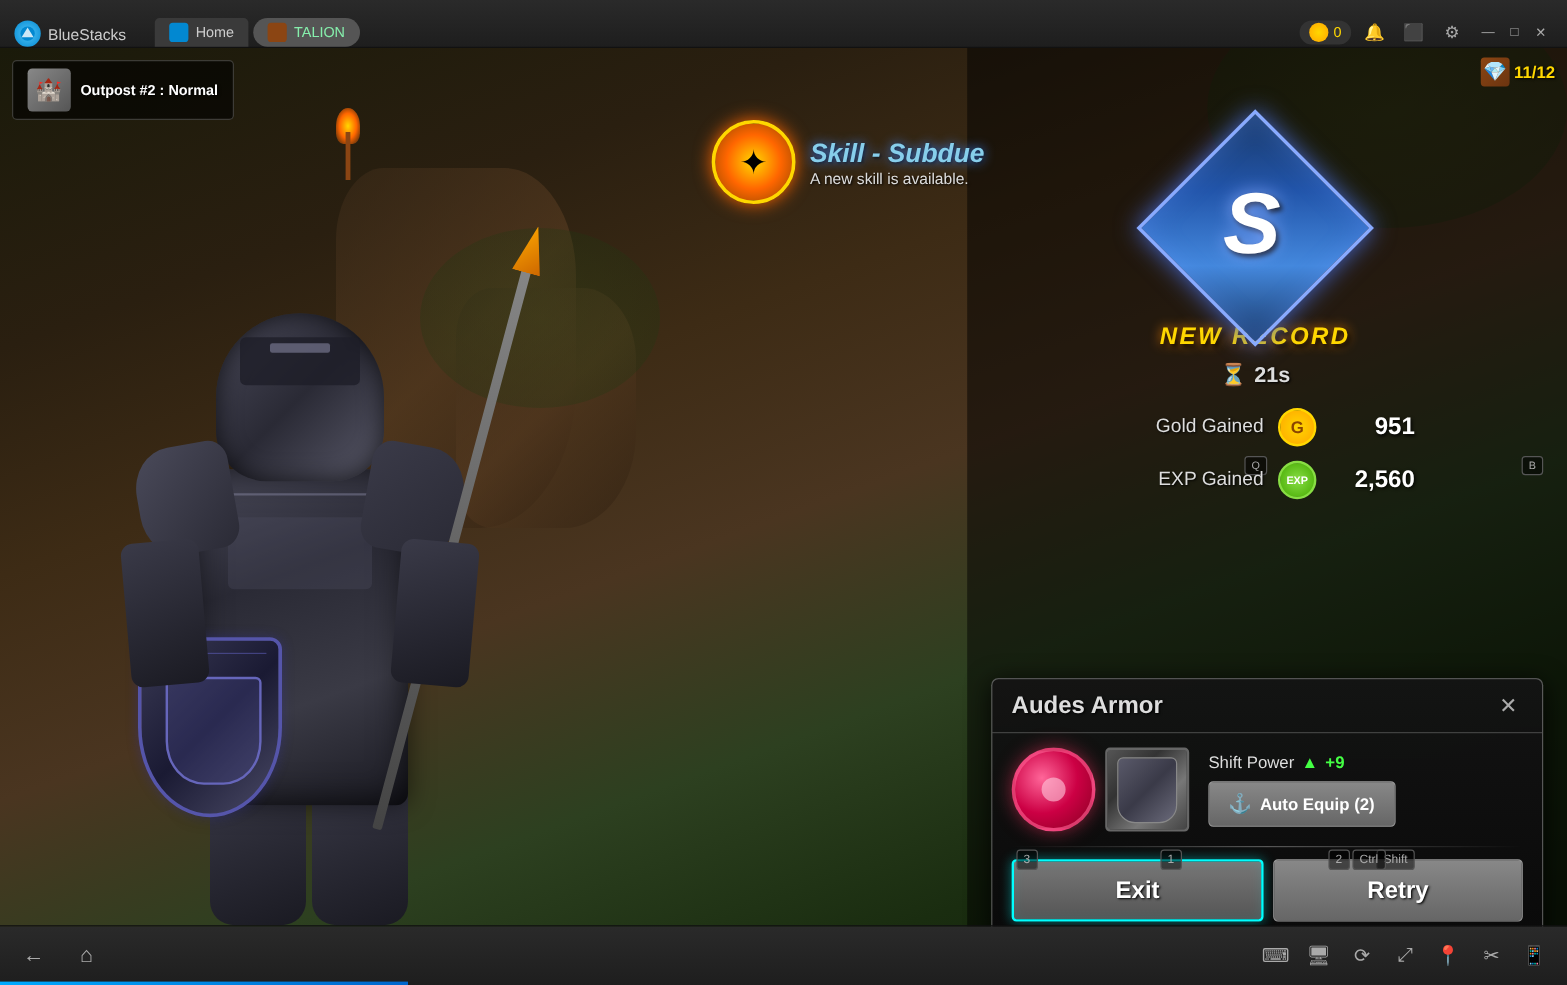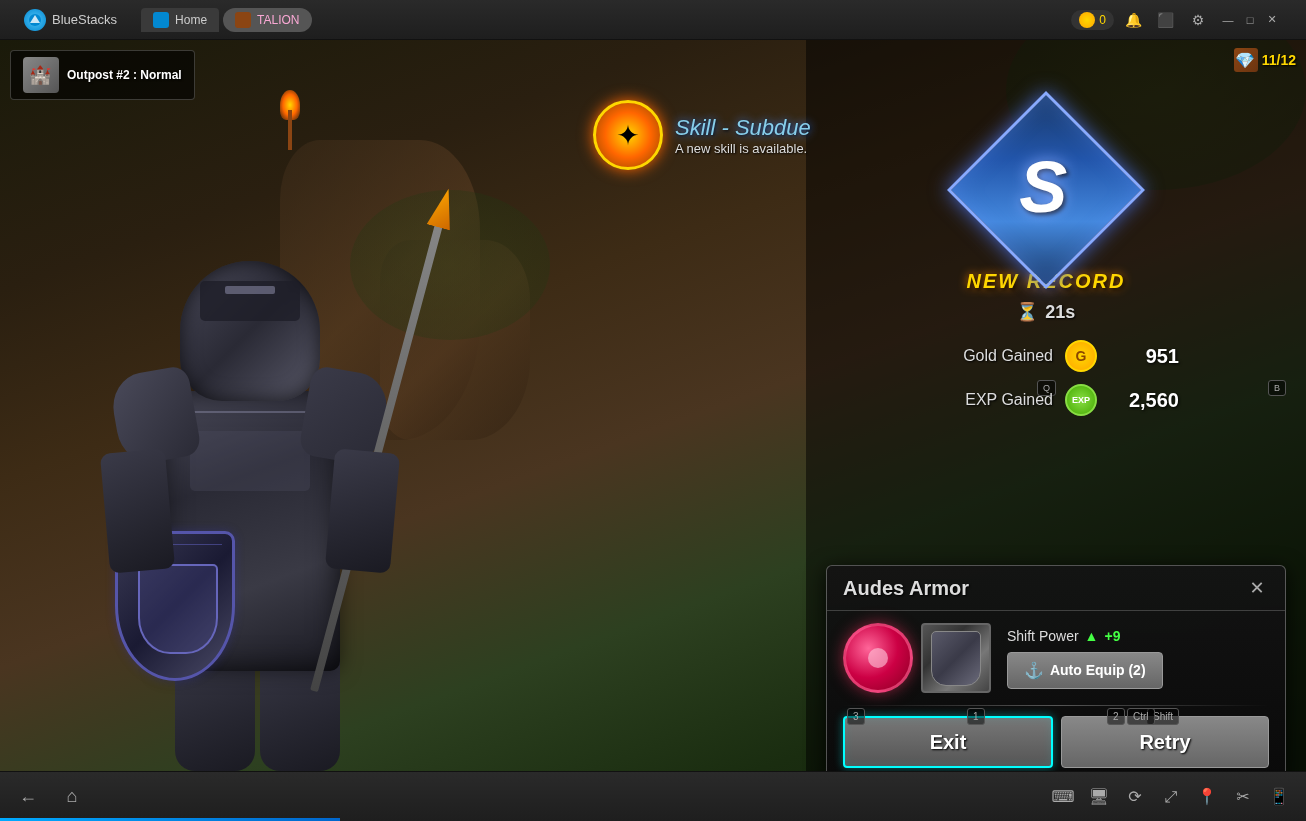--- a/index.html
+++ b/index.html
@@ -9,22 +9,22 @@
       overflow: hidden;
       font-family: 'Segoe UI', Arial, sans-serif;
       background: #1a1a1a;
     }
 
     
     #titlebar {
       height: 40px;
       background: linear-gradient(to bottom, #2a2a2a, #1e1e1e);
       display: flex;
-      align-items: center;
-      padding: 0 24px;
+      align-items: flex-end;
+      padding: 0 12px;
       border-bottom: 1px solid #111;
     }
     #titlebar-logo {
       display: flex;
       align-items: center;
       gap: 6px;
       margin-right: 8px;
     }
     .bluestacks-logo {
       width: 22px; height: 22px;
@@ -43,21 +43,21 @@
       background: #3a3a3a;
       border-radius: 4px 4px 0 0;
       padding: 4px 12px;
       color: #ccc;
       font-size: 12px;
       margin-right: 4px;
       cursor: pointer;
     }
     .titlebar-tab.active {
       background: #555;
-      color: #f9a8d4;
+      color: #86efac;
       border-radius: 12px;
     }
     .tab-icon {
       width: 16px; height: 16px;
       background: #0288d1;
       border-radius: 3px;
     }
     .tab-icon-game {
       width: 16px; height: 16px;
       background: #8B4513;
@@ -207,21 +207,21 @@
       display: flex; align-items: center; justify-content: center;
       box-shadow: 0 0 15px #FF6600;
       font-size: 28px;
     }
     .skill-info {
       background: rgba(0,0,0,0.0);
     }
     .skill-title {
       color: #87CEEB;
       font-size: 22px;
-      font-weight: normal;
+      font-weight: bold;
       text-shadow: 0 0 10px #4488FF, 1px 1px 3px black;
       font-style: italic;
     }
     .skill-desc {
       color: #ddd;
       font-size: 13px;
       text-shadow: 1px 1px 2px black;
     }
 
     

